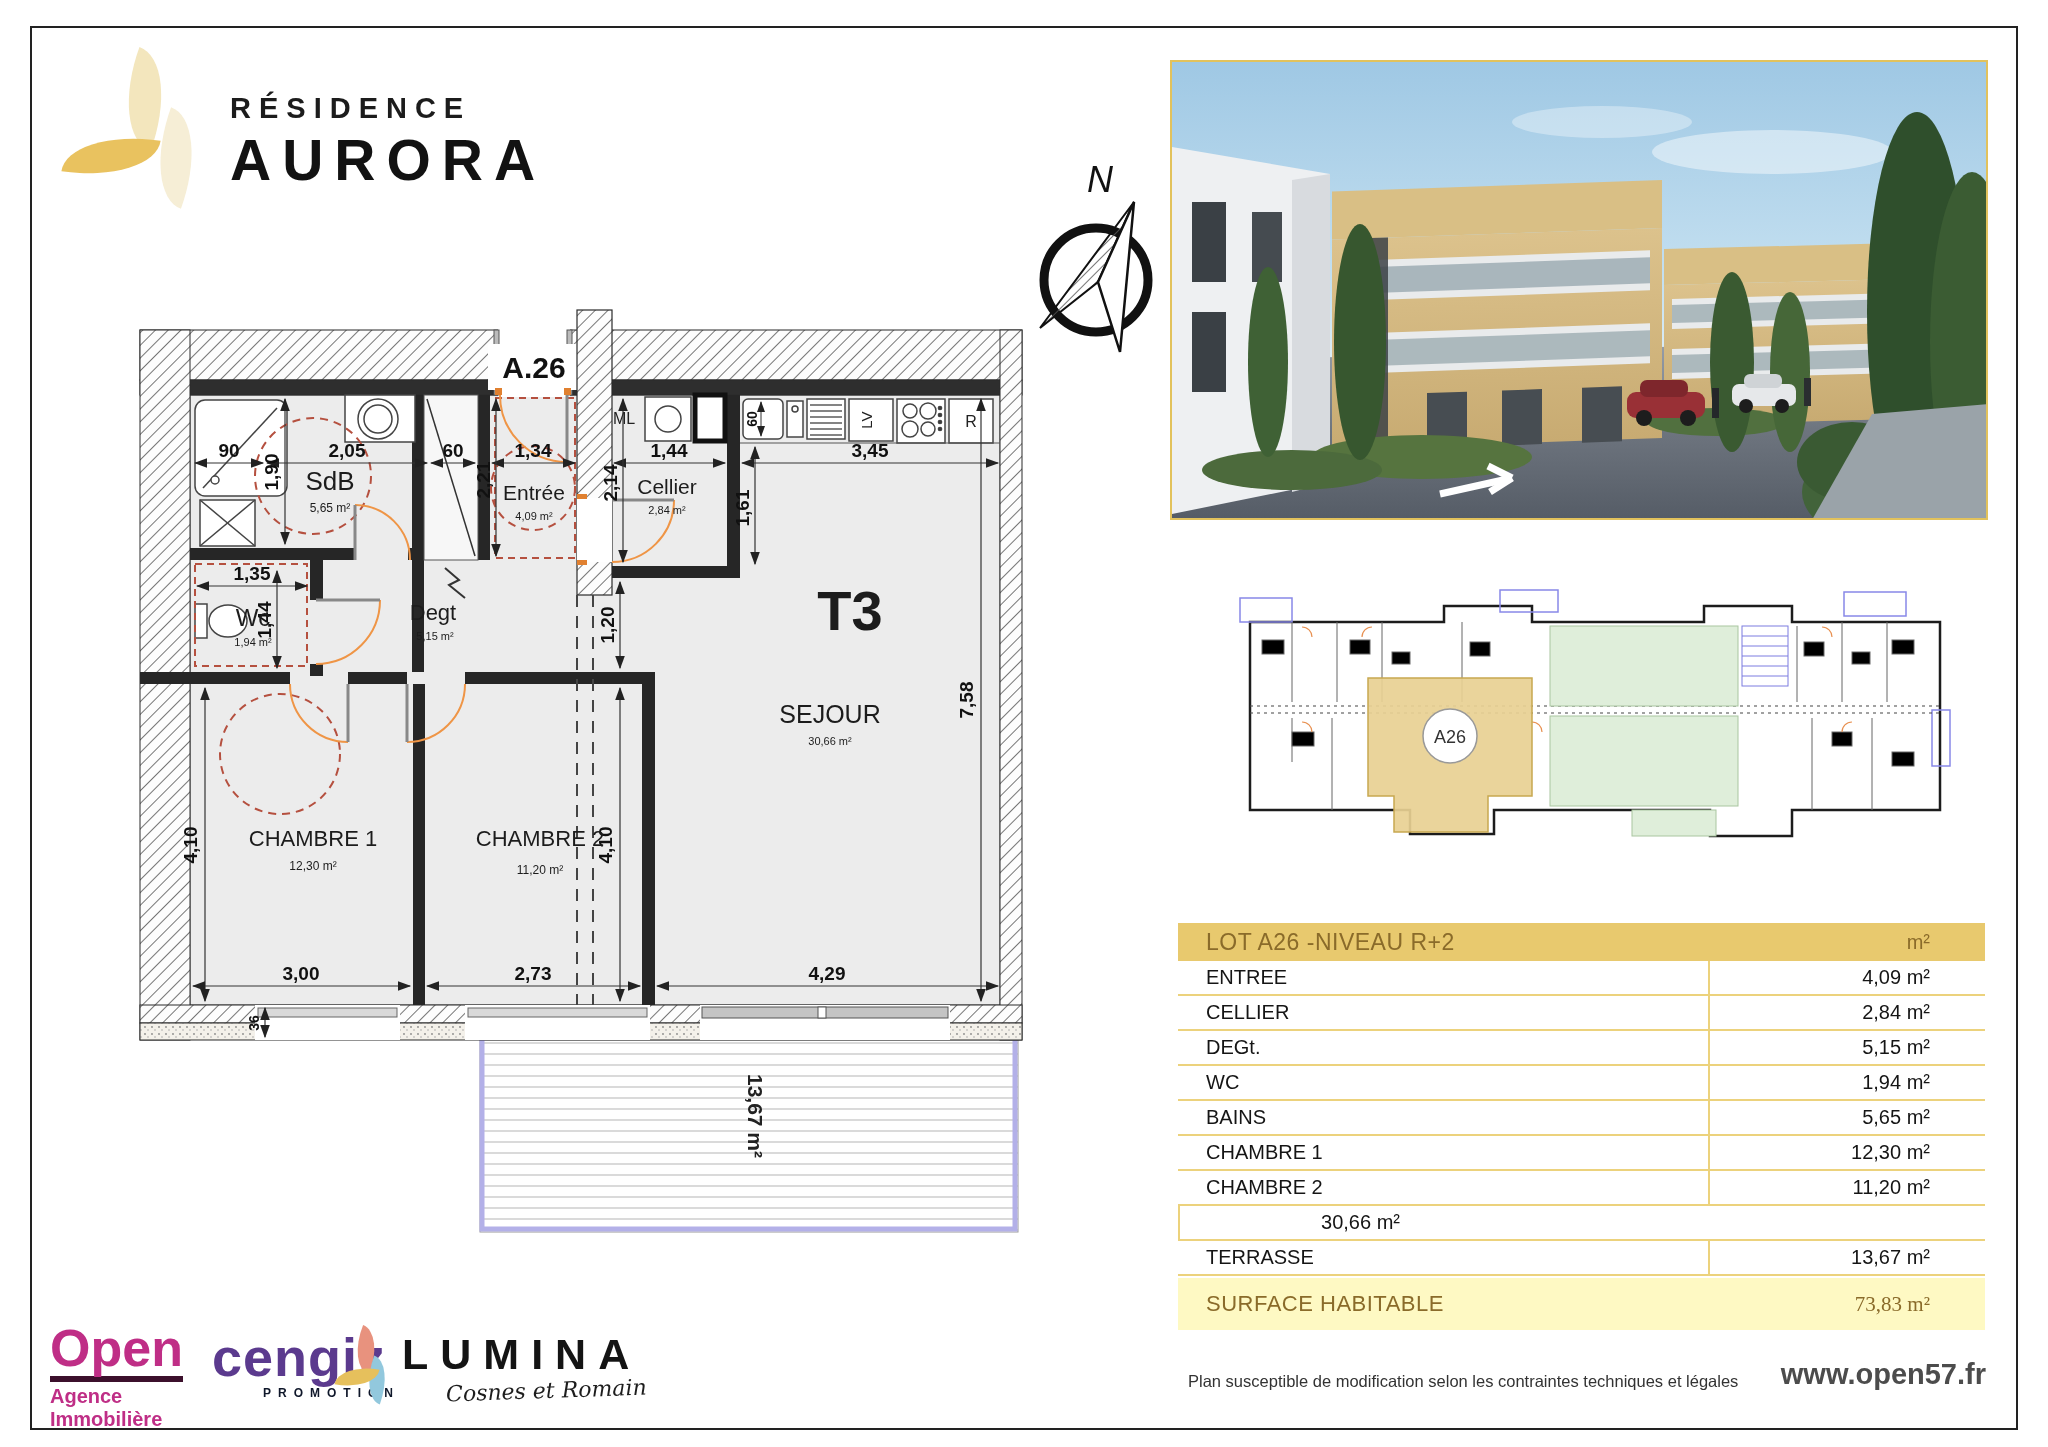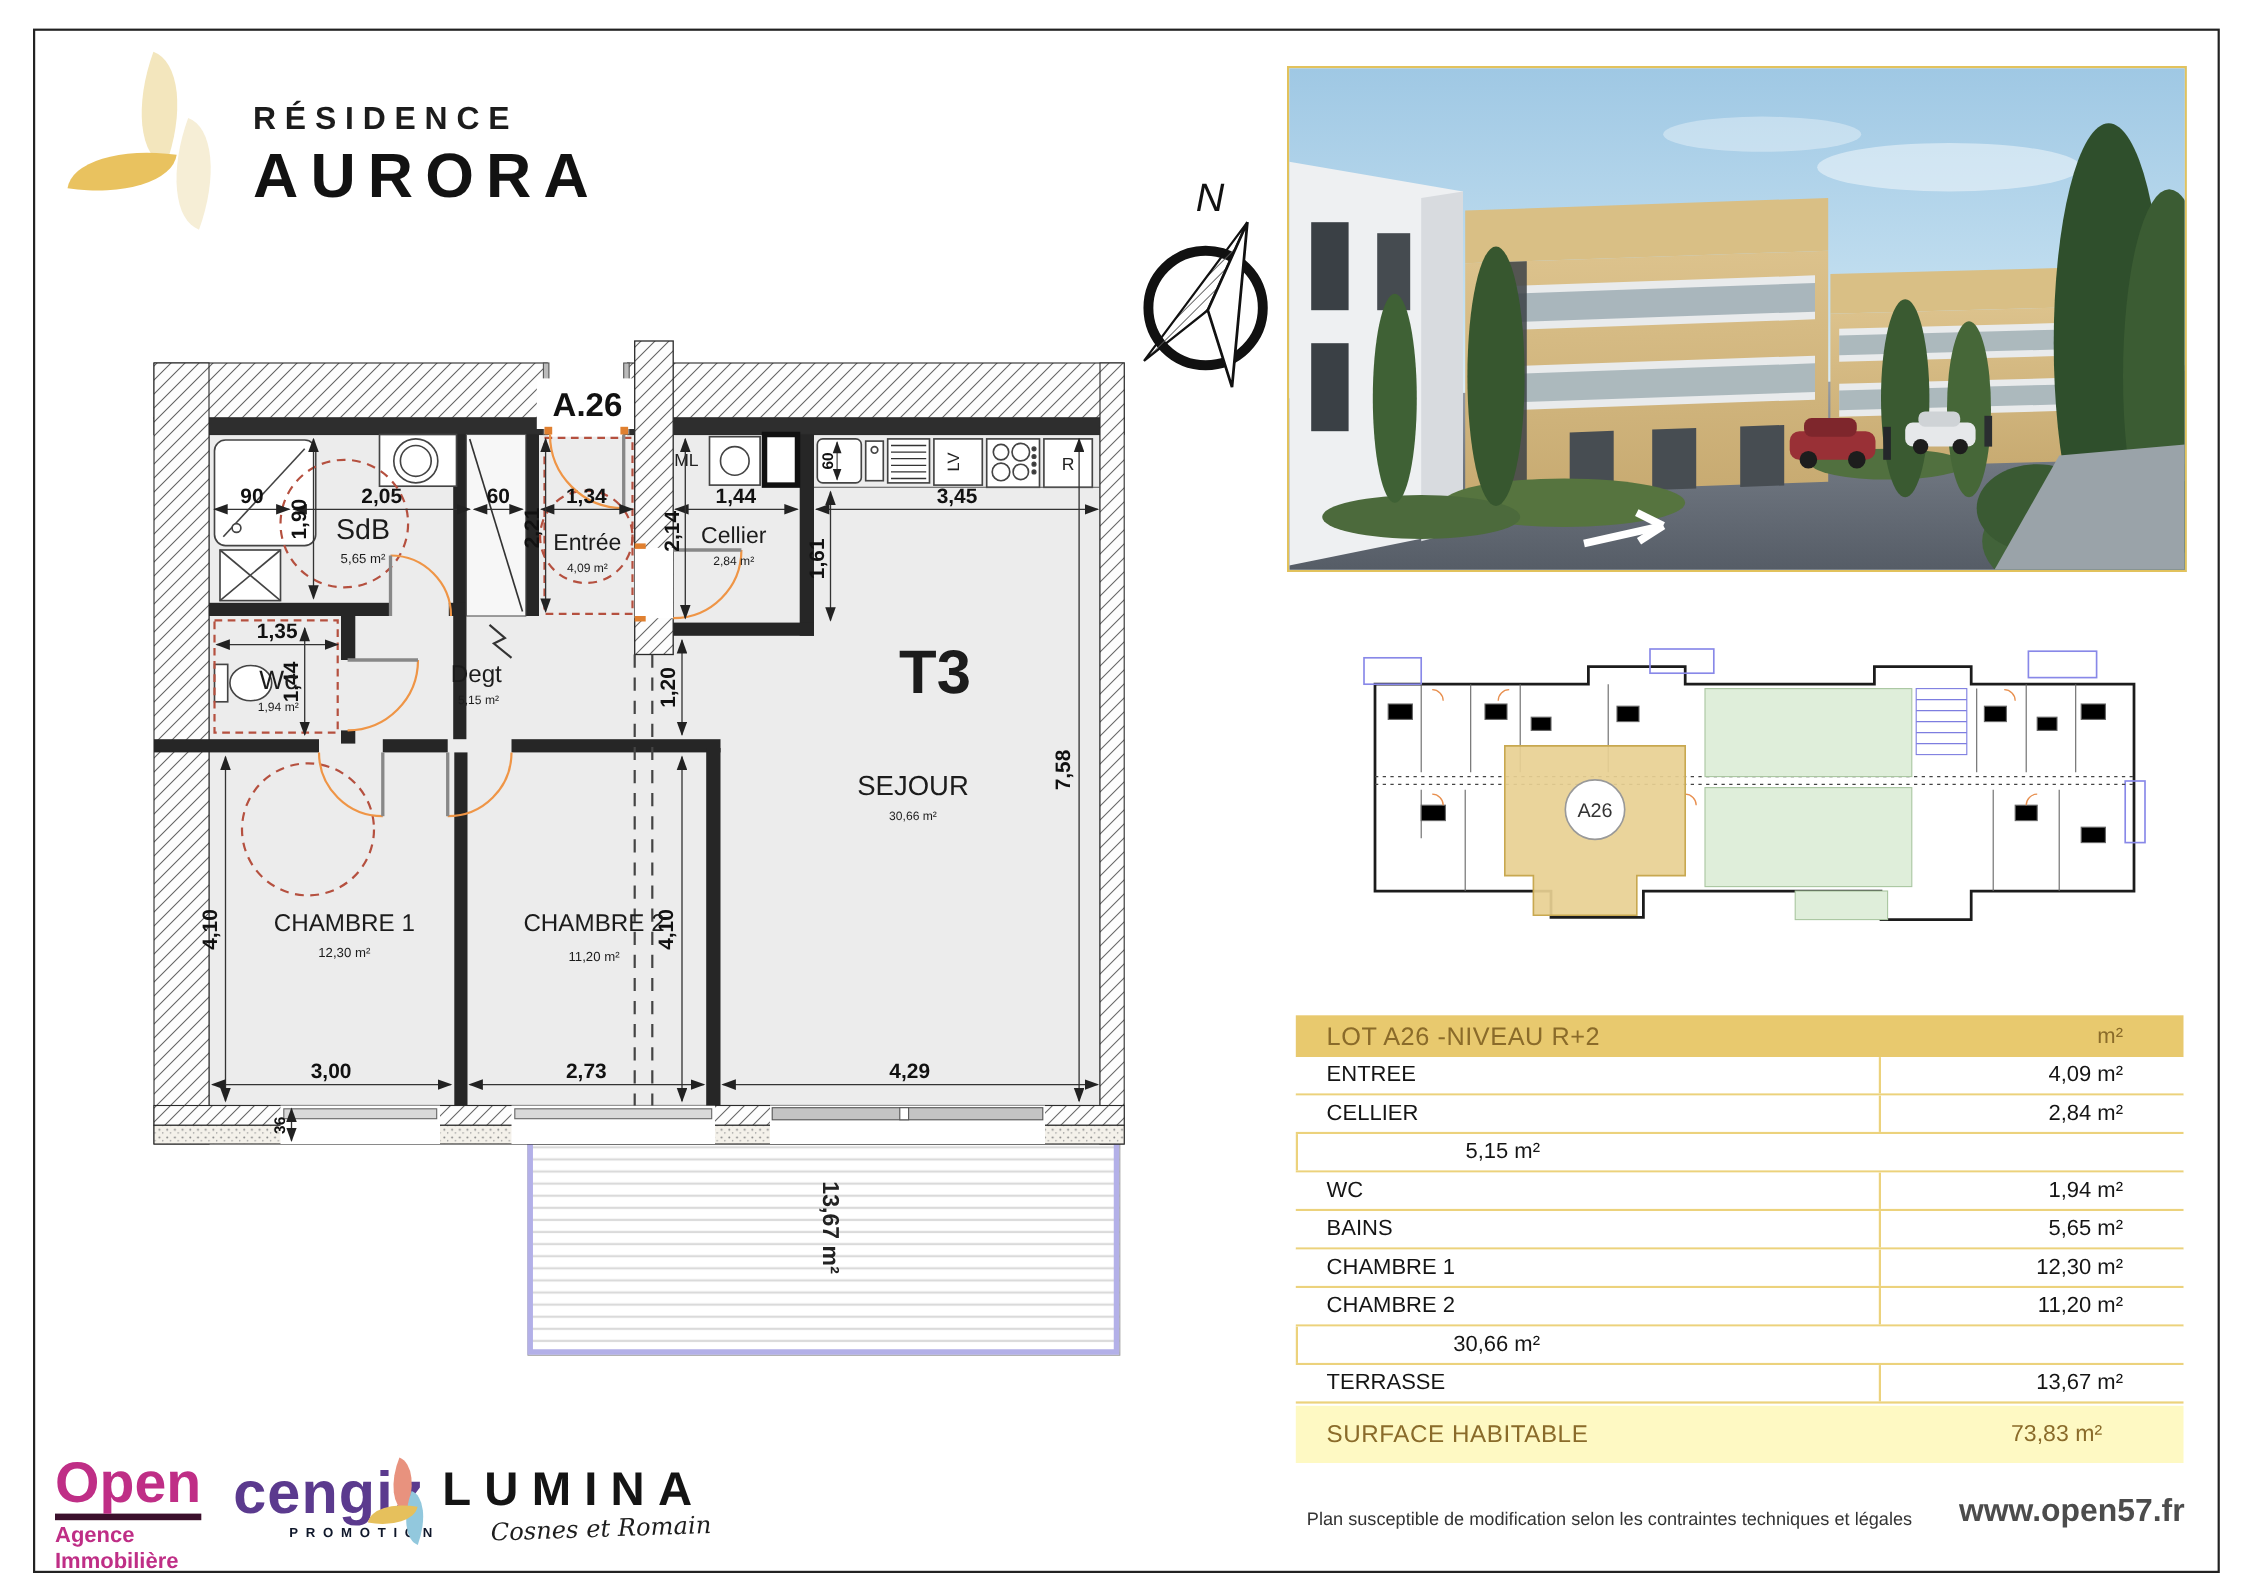--- a/index.html
+++ b/index.html
@@ -25,21 +25,21 @@
   .areas{position:absolute;left:1178px;top:923px;width:807px;}
   .areas-head{display:flex;align-items:center;height:38px;background:#e8c96e;color:#8a6b2a;}
   .areas-head .t{flex:1;padding-left:28px;font-size:23px;font-weight:500;letter-spacing:.5px;}
   .areas-head .u{width:220px;text-align:right;padding-right:55px;font-size:20px;}
   .arow{display:flex;height:33px;background:#fff;border-bottom:2px solid #ecd27c;}
   .arow .lbl{flex:1;display:flex;align-items:center;padding-left:28px;font-size:20px;color:#151515;}
   .arow .val{width:220px;display:flex;align-items:center;justify-content:flex-end;
              padding-right:55px;font-size:20px;color:#151515;border-left:2px solid #ecd27c;}
   .areas-foot{display:flex;align-items:center;height:52px;background:#fef9c3;color:#8a6b2a;margin-top:2px;}
   .areas-foot .lbl{flex:1;padding-left:28px;font-size:22px;letter-spacing:.5px;}
-  .areas-foot .val{width:220px;text-align:right;padding-right:74px;font-size:21px;}
+  .areas-foot .val{width:220px;text-align:right;padding-right:55px;font-size:21px;font-family:Liberation Serif, serif;}
   
   .p-open{position:absolute;left:50px;top:1322px;width:190px;}
   .open-name{font-size:52px;font-weight:800;color:#bf2e86;line-height:1;
              border-bottom:6px solid #3c102c;display:inline-block;padding-bottom:2px;}
   .open-sub{font-size:20px;font-weight:600;color:#bf2e86;margin-top:3px;}
   .p-cengiz{position:absolute;left:212px;top:1330px;width:230px;}
   .cengiz-name{font-size:54px;font-weight:800;color:#5b3a8e;line-height:1;letter-spacing:1px;}
   .cengiz-sub{font-size:12px;letter-spacing:7px;color:#0f172a;font-weight:600;margin-top:2px;margin-left:4px;padding-left:47px;}
   .p-lumina{position:absolute;left:336px;top:1322px;width:480px;}
   .lumina-mark{position:absolute;left:0;top:6px;width:56px;height:78px;}
@@ -468,20 +468,21 @@
     </div>
     <div class="arow">
         <div class="lbl">ENTREE</div>
         <div class="val">4,09 m²</div>
       </div>
     <div class="arow">
         <div class="lbl">CELLIER</div>
         <div class="val">2,84 m²</div>
       </div>
     <div class="arow">
+        <div class="lbl">DEGt.</div>
         <div class="val">5,15 m²</div>
       </div>
     <div class="arow">
         <div class="lbl">WC</div>
         <div class="val">1,94 m²</div>
       </div>
     <div class="arow">
         <div class="lbl">BAINS</div>
         <div class="val">5,65 m²</div>
       </div>

